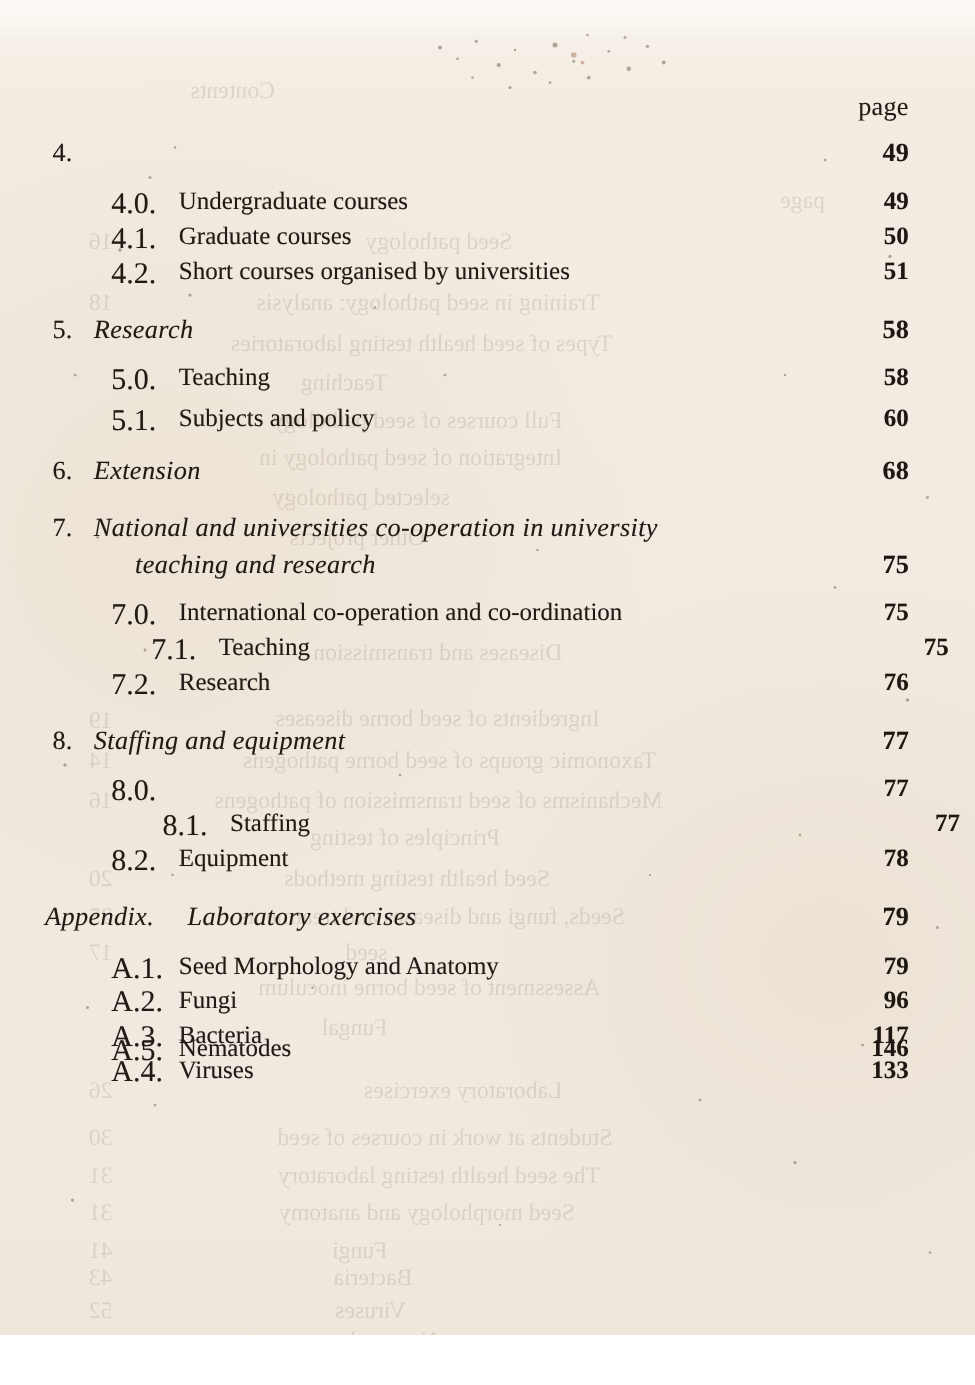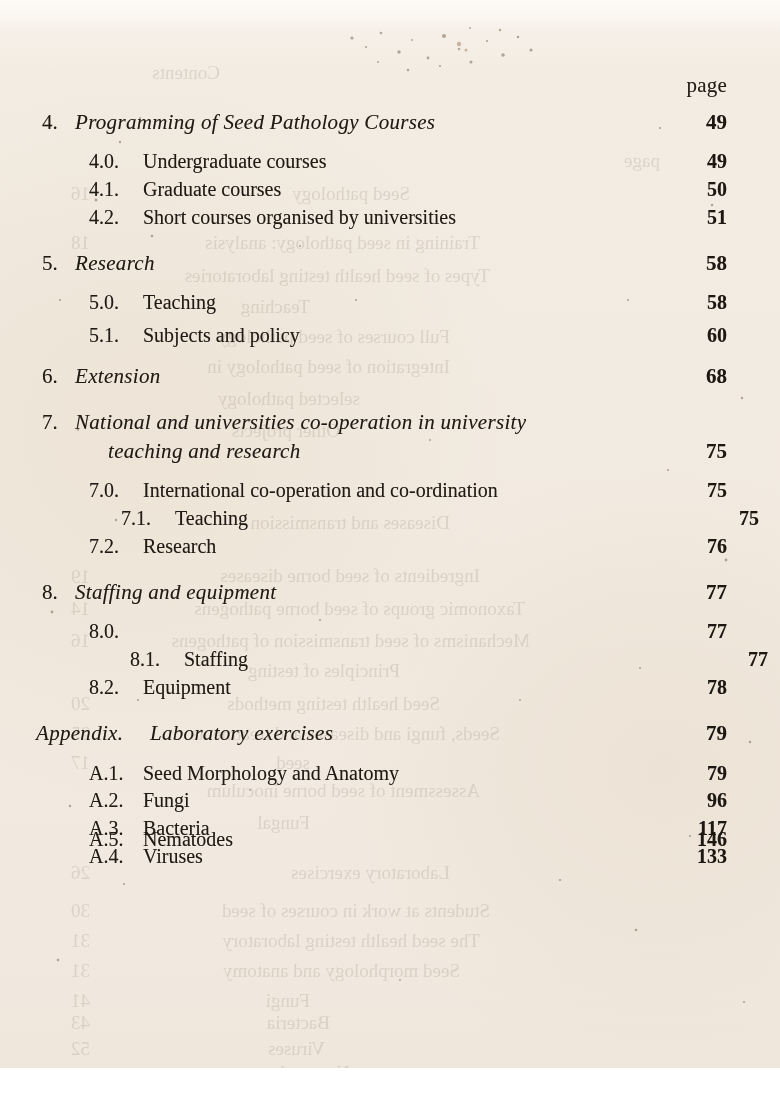--- a/index.html
+++ b/index.html
@@ -103,21 +103,21 @@
     white-space: nowrap;
   }
 
   .chapter .num { left: 42px; }
   .chapter .label {
     left: 75px;
     font-style: italic;
     letter-spacing: 0.3px;
   }
 
-  .sub .num { left: 89px; font-size: 20px; }
+  .sub .num { left: 89px; font-size: 24px; }
   .sub .label { left: 143px; font-size: 20px; }
 
   .appendix .num {
     left: 36px;
     font-style: italic;
     letter-spacing: 0.3px;
   }
   .appendix .label {
     left: 150px;
     font-style: italic;
@@ -276,21 +276,20 @@
       <div class="st-line" style="left: 690px; top: 1012px;">43</div>
       <div class="st-line" style="left: 690px; top: 1038px;">52</div>
     </div>
 
   <div class="content">
 
     <div class="page-header">page</div>
 
   <div class="row chapter" style="top: 110px; height: 29px;">
         <span class="num">4.</span>
-        <span class="label">Programming of Seed Pathology Courses</span>
         <span class="pg">49</span>
       </div>
       <div class="row sub" style="top: 150px; height: 28px;">
         <span class="num">4.0.</span>
         <span class="label">Undergraduate courses</span>
         <span class="pg">49</span>
       </div>
       <div class="row sub" style="top: 178px; height: 28px;">
         <span class="num">4.1.</span>
         <span class="label">Graduate courses</span>

